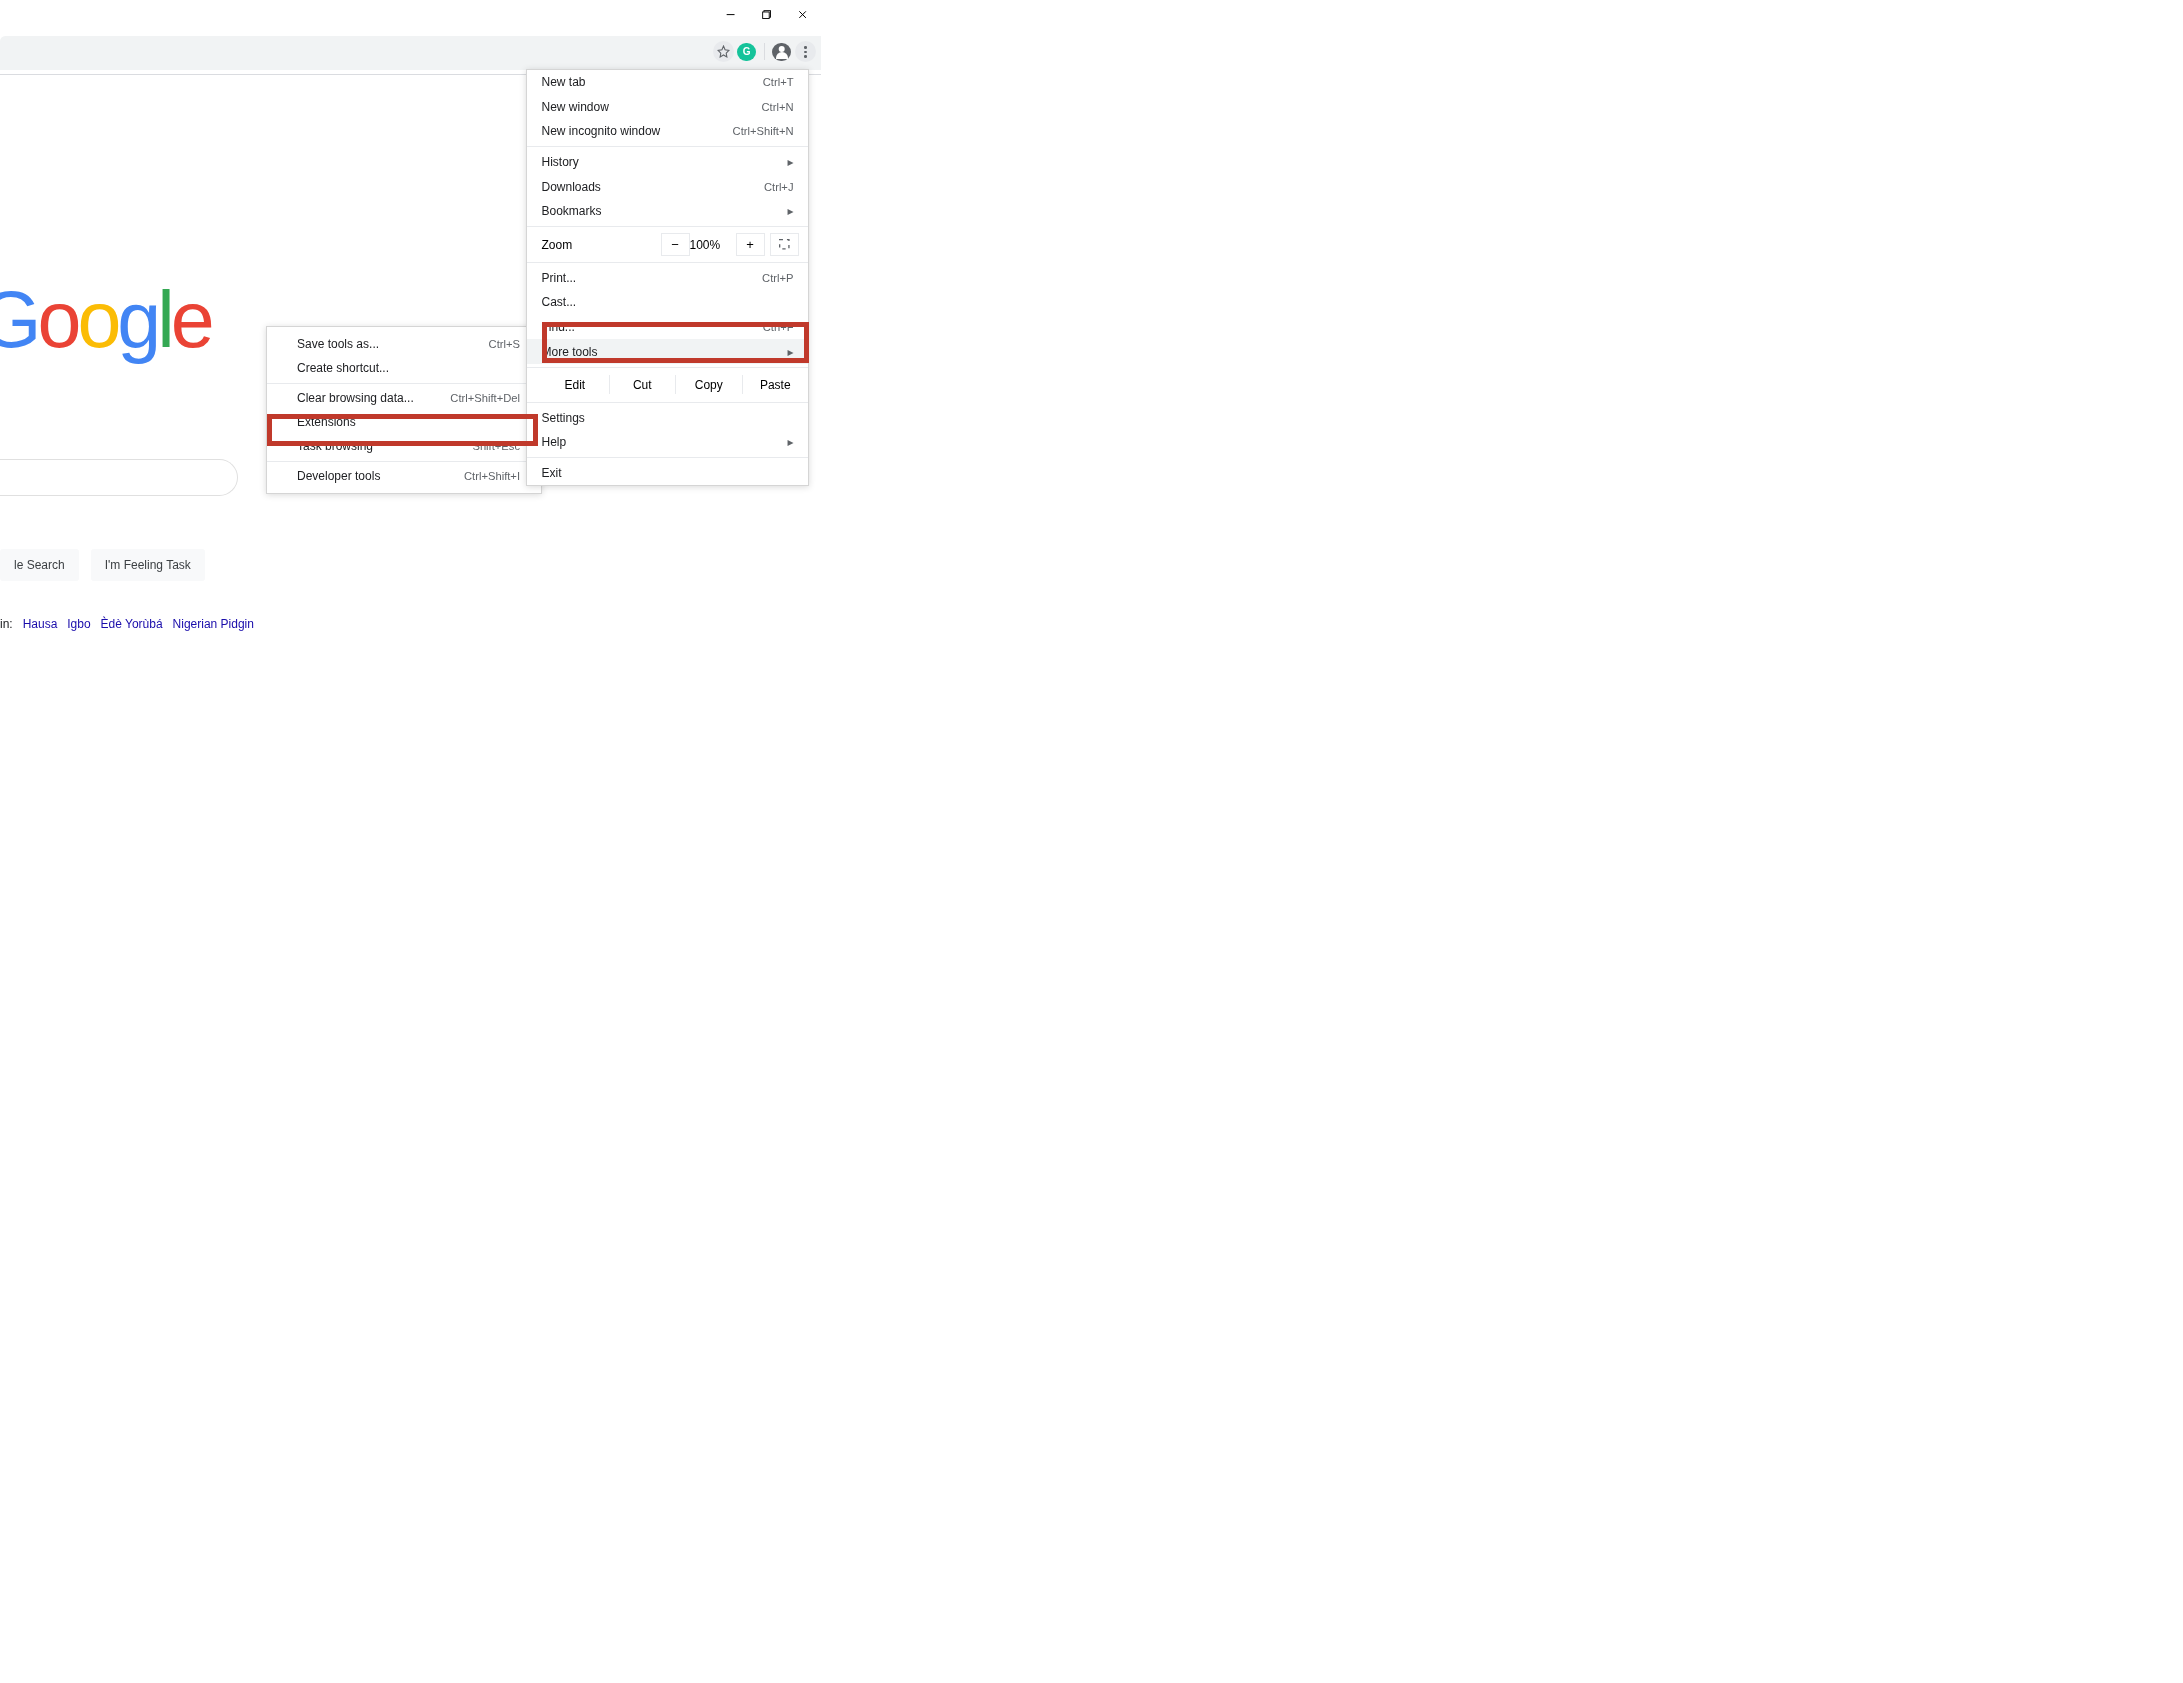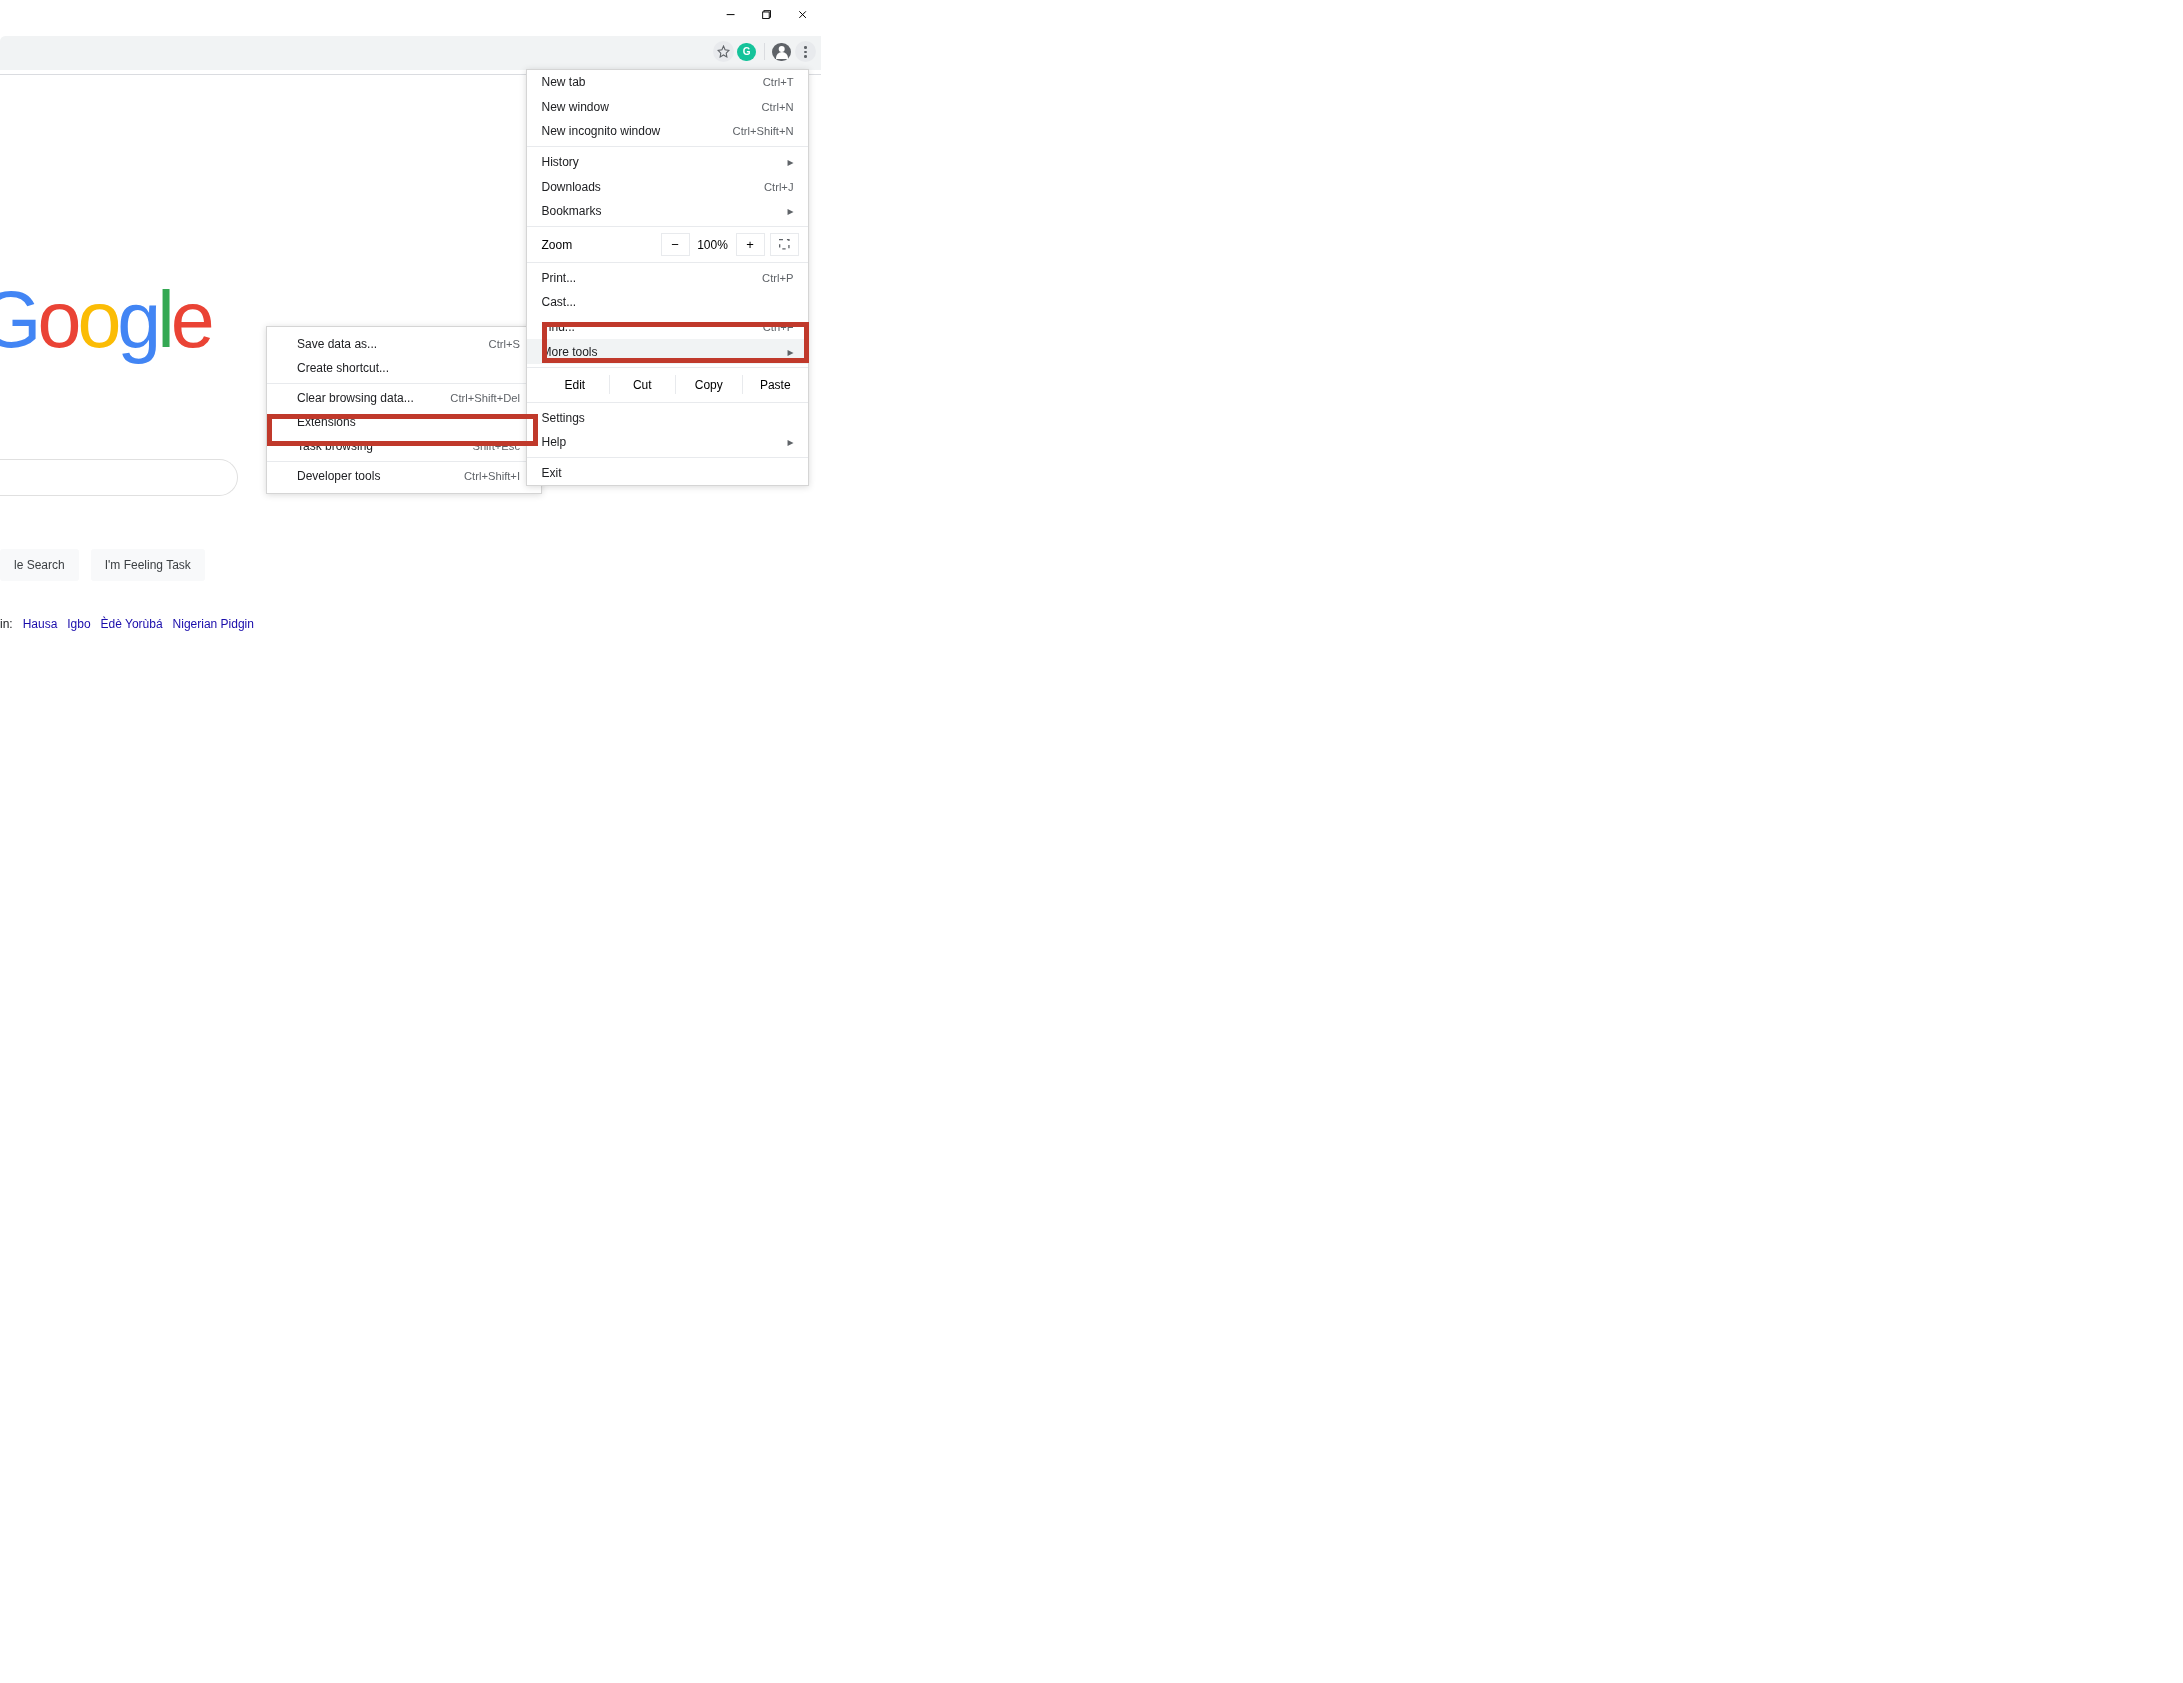--- a/index.html
+++ b/index.html
@@ -48,21 +48,21 @@
 .main-menu { position: absolute; top: 69px; right: 12px; width: 283px; background: #fff; border: 0.7px solid #0000002a; box-shadow: 0 1.3px 6.6px rgba(0,0,0,0.15); z-index: 10; }
 .menu-item { display: flex; align-items: center; justify-content: space-between; padding: 5.3px 14.5px; font-size: 12px; color: #202124; cursor: pointer; min-height: 24px; }
 .menu-item .shortcut { color: #5f6368; font-size: 11.2px; }
 .menu-item .chevron { color: #5f6368; }
 .menu-sep { height: 0.7px; background: #e8eaed; margin: 2.6px 0; }
 .menu-highlight { background: #f1f3f4; }
 .zoom-row { display: flex; align-items: center; padding: 4px 9.2px 4px 14.5px; }
 .zoom-label { font-size: 12px; flex: 0 0 67px; }
 .zoom-controls { display: flex; align-items: center; justify-content: flex-end; flex: 1; gap: 0; }
 .zoom-box { width: 29px; height: 22.4px; display: flex; align-items: center; justify-content: center; border: 0.7px solid #e8eaed; font-size: 13px; cursor: pointer; }
-.zoom-val { border: none; font-size: 12px; width: 46px; text-align: center; }
+.zoom-val { border: none; font-size: 12px; width: 46px; }
 .fs-box { width: 29px; height: 22.4px; display: flex; align-items: center; justify-content: center; border: 0.7px solid #e8eaed; margin-left: 5.3px; cursor: pointer; }
 .edit-row { display: flex; align-items: center; padding: 5.3px 0 5.3px 14.5px; }
 .edit-label { font-size: 12px; flex: 0 0 67px; padding-left: 23px; }
 .edit-btns { display: flex; flex: 1; }
 .edit-btn { flex: 1; text-align: center; font-size: 12px; border-left: 0.7px solid #e8eaed; padding: 2.6px 0; cursor: pointer; }
 
 
 .sub-menu { position: absolute; top: 326px; left: 266px; width: 276px; background: #fff; border: 0.7px solid #0000002a; box-shadow: 0 1.3px 6.6px rgba(0,0,0,0.15); z-index: 9; padding: 5.3px 0; }
 .sub-item { display: flex; align-items: center; justify-content: space-between; padding: 4.6px 21px 4.6px 30px; font-size: 12px; color: #202124; cursor: pointer; min-height: 24px; }
 .sub-item .shortcut { color: #5f6368; font-size: 11.2px; }
@@ -132,21 +132,21 @@
     <span>in:</span>
     <a>Hausa</a>
     <a>Igbo</a>
     <a>Èdè Yorùbá</a>
     <a>Nigerian Pidgin</a>
   </div>
 </div>
 
 <div class="sub-menu">
   <div class="sub-item">
-    <span>Save data as...</span>
+    <span>Save tools as...</span>
     <span class="shortcut">Ctrl+S</span>
   </div>
   <div class="sub-item">
     <span>Create shortcut...</span>
   </div>
   <div class="sub-sep"></div>
   <div class="sub-item">
     <span>Clear browsing data...</span>
     <span class="shortcut">Ctrl+Shift+Del</span>
   </div>

